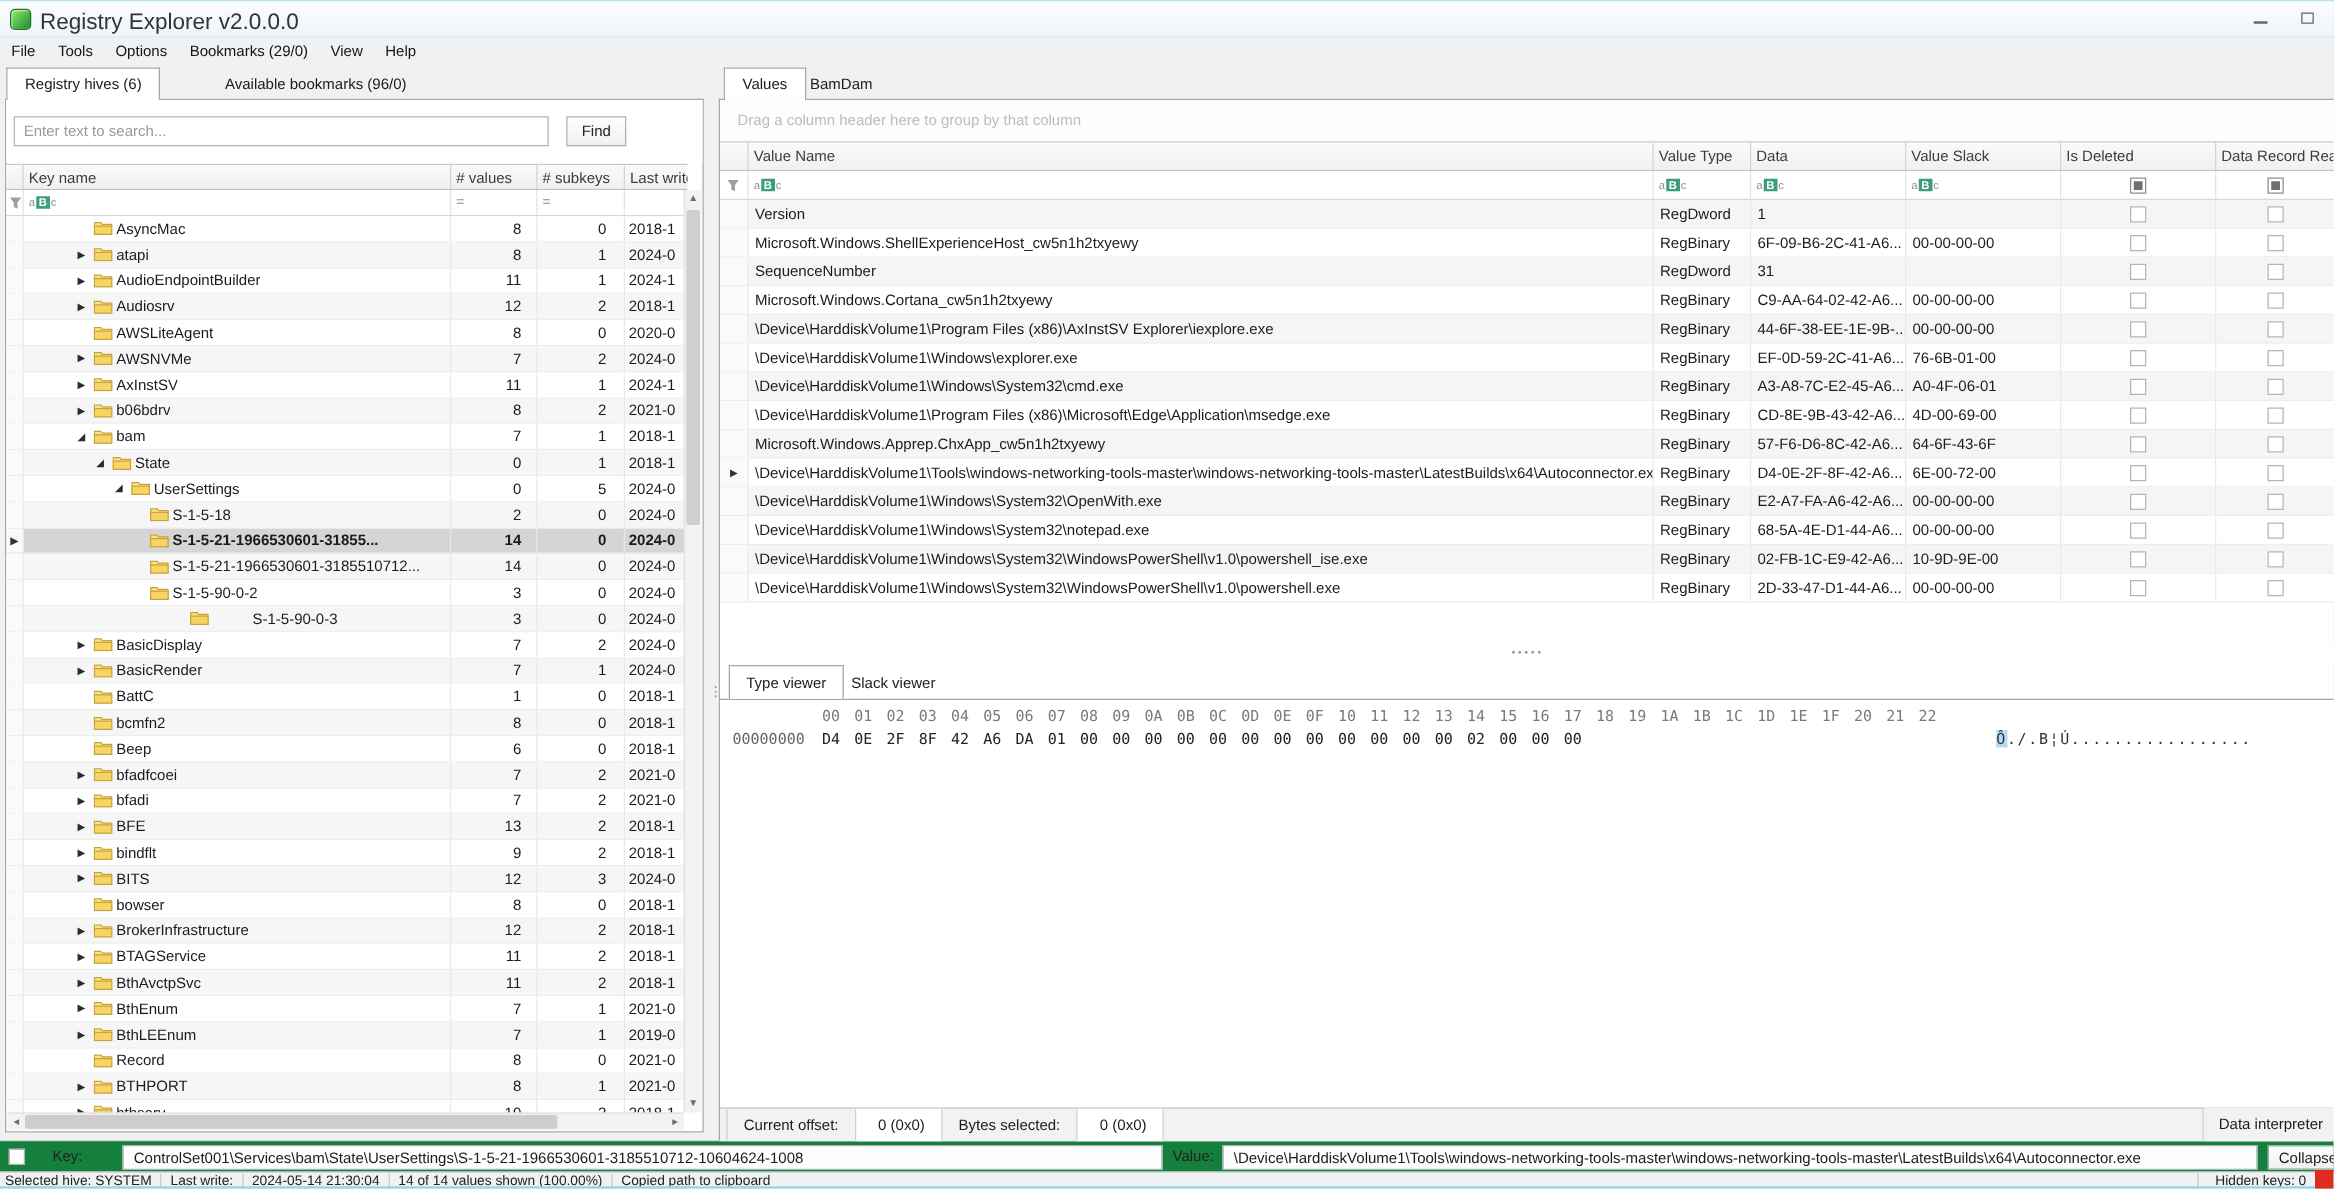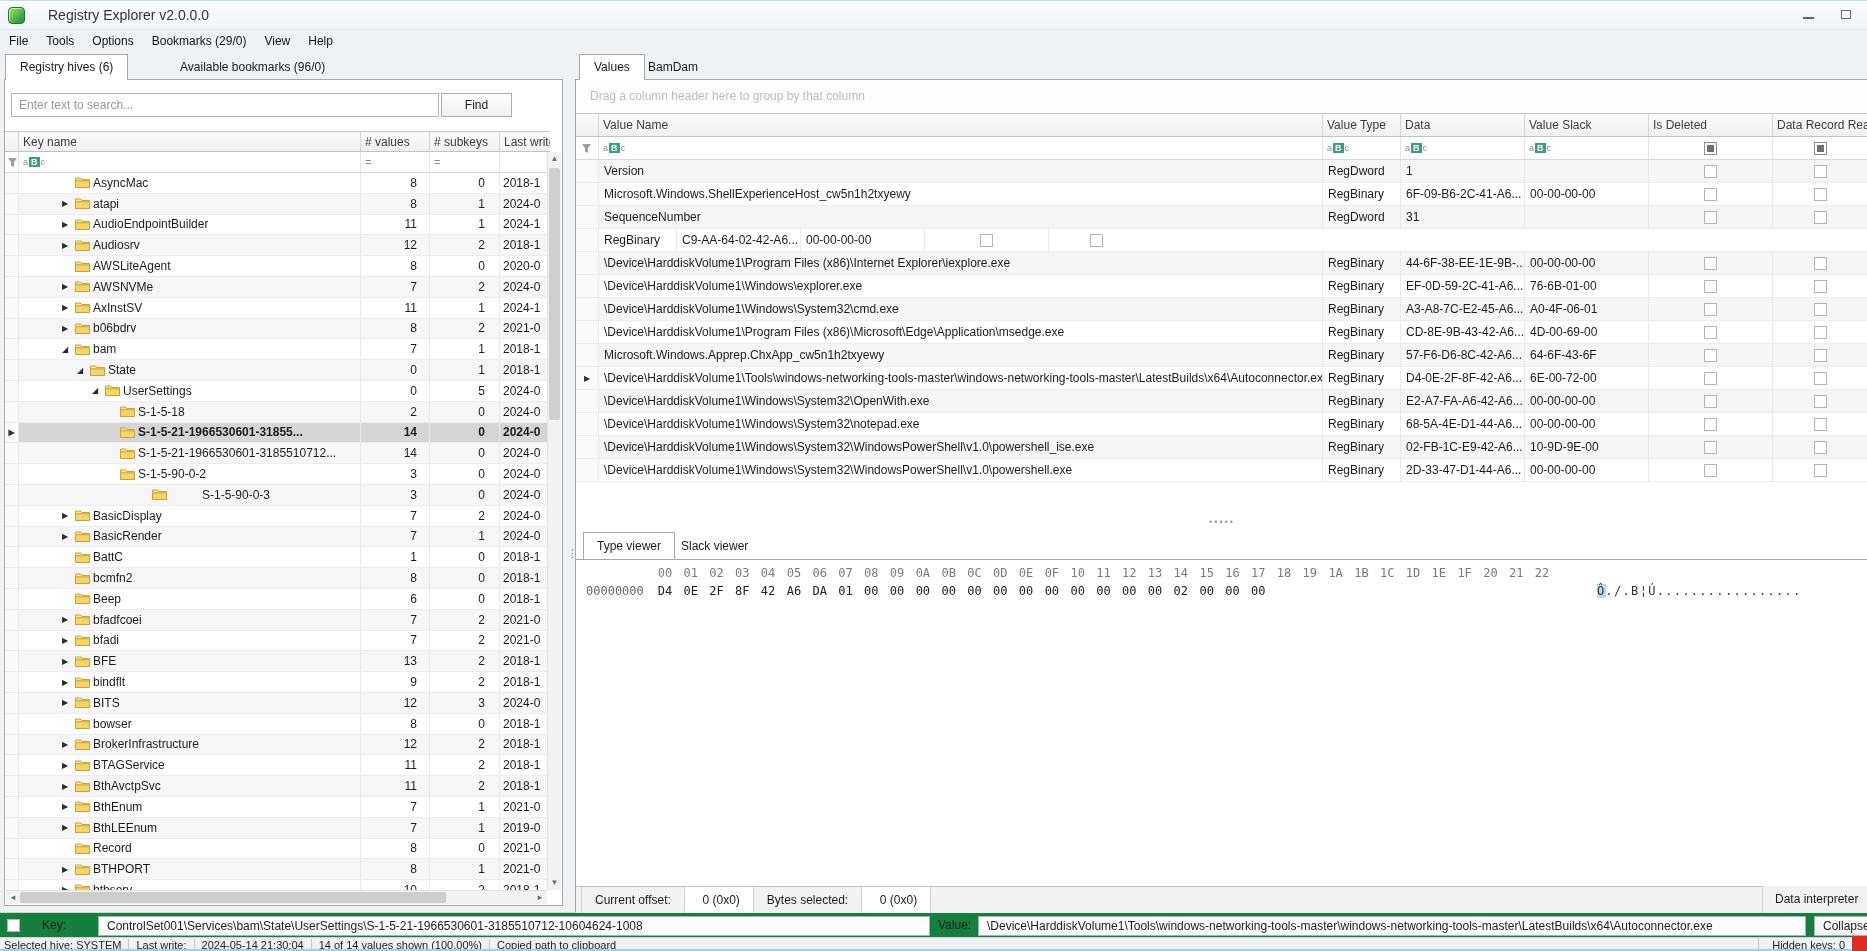--- a/index.html
+++ b/index.html
@@ -6,42 +6,42 @@
   html,body{background:#dfe3e6}
   #win{position:relative;width:1867px;height:951px;background:#f0f1f2;overflow:hidden;
        font-family:"Liberation Sans",sans-serif;font-size:12px;color:#1b1b1b;
        border-top:1px solid #b5e2f5}
   
   .titlebar{position:absolute;left:0;top:0;width:100%;height:29px;
             background:linear-gradient(#fbfdfe,#eef4f8);border-bottom:1px solid #dfe7ed}
   .appicon{position:absolute;left:8px;top:6px;width:17px;height:17px;border-radius:4px;
            background:linear-gradient(135deg,#7ed957 20%,#2e9e3f 80%);border:1px solid #23702d;
            box-shadow:inset 1px 1px 0 rgba(255,255,255,.55)}
-  .apptitle{position:absolute;left:48px;top:6px;font-size:14px;color:#333}
+  .apptitle{position:absolute;left:32px;top:6px;font-size:18px;color:#333}
   .wbtn{position:absolute;top:4px;width:34px;height:21px;text-align:center;color:#555;cursor:default}
   .wbtn.min{right:42px}.wbtn.max{right:4px}
   .glyph-min{display:inline-block;width:11px;height:2px;background:#666;margin-top:12px}
   .glyph-max{display:inline-block;width:10px;height:9px;border:1.5px solid #666;margin-top:5px}
   .menubar{position:absolute;left:0;top:29px;width:100%;height:23px;background:#f0f1f2;display:flex;align-items:center}
   .menu-item{padding:0 9px;line-height:23px;color:#141414}
   
   .tab{position:absolute;height:26px;line-height:25px;padding:0 14px;top:53px;z-index:3;color:#1a1a1a;white-space:nowrap}
   .tab.active{background:#fff;border:1px solid #a7a7a7;border-bottom:none}
   .tab.inactive{top:55px;height:24px;line-height:23px}
   
   .panel{position:absolute;background:#fff;border:1px solid #a7a7a7;z-index:1}
   
   #leftpanel{left:4px;top:78px;width:559px;height:827px}
   .searchrow{position:absolute;left:0;top:0;width:100%;height:50px;background:#fff}
   #searchinput{position:absolute;left:6px;top:13px;width:428px;height:24px;border:1px solid #b3b3b3;
                padding:0 7px;font:12px "Liberation Sans",sans-serif;color:#333;background:#fff}
   #searchinput::placeholder{color:#9a9a9a}
   .btn{border:1px solid #aeaeae;background:linear-gradient(#fefefe,#f0f0f0);font:12px "Liberation Sans",sans-serif;
        text-align:center;color:#222}
-  #findbtn{position:absolute;left:436px;top:13px;width:71px;height:24px}
+  #findbtn{position:absolute;left:448px;top:13px;width:48px;height:24px}
   .gridhead{position:absolute;display:flex;background:linear-gradient(#fafafa,#f0f0f0);
             border-top:1px solid #c9c9c9;border-bottom:1px solid #c2c2c2;color:#3c3c3c}
   .ghcell{border-right:1px solid #d4d4d4;padding:0 4px;line-height:20px;overflow:hidden;white-space:nowrap}
   .filterrow{position:absolute;display:flex;background:#fff;border-bottom:1px solid #d8d8d8}
   .fcell{border-right:1px solid #e4e4e4;display:flex;align-items:center;padding:0 4px;overflow:hidden}
   .abc{display:inline-flex;align-items:center;font-size:9px;line-height:10px}
   .abc .a,.abc .c{color:#8b8b8b}
   .abc .b{background:#3d9e7c;color:#fff;padding:0 2px;margin:0 1px;font-weight:bold}
   .eqicon{color:#8b8b8b;font-size:11px}
   .cb{width:13px;height:13px;border:1px solid #b4b4b4;background:#fff;position:relative;margin:0 auto}
@@ -801,33 +801,34 @@
           <div class="vcell c-slack"></div>
           <div class="vcell c-del">
             <span class="cb"></span>
           </div>
           <div class="vcell c-rec">
             <span class="cb"></span>
           </div>
         </div>
         <div class="vrow">
           <div class="vcell c-ind"></div>
+          <div class="vcell c-name">Microsoft.Windows.Cortana_cw5n1h2txyewy</div>
           <div class="vcell c-type">RegBinary</div>
           <div class="vcell c-data">C9-AA-64-02-42-A6...</div>
           <div class="vcell c-slack">00-00-00-00</div>
           <div class="vcell c-del">
             <span class="cb"></span>
           </div>
           <div class="vcell c-rec">
             <span class="cb"></span>
           </div>
         </div>
         <div class="vrow alt">
           <div class="vcell c-ind"></div>
-          <div class="vcell c-name">\Device\HarddiskVolume1\Program Files (x86)\Internet Explorer\iexplore.exe</div>
+          <div class="vcell c-name">\Device\HarddiskVolume1\Program Files (x86)\AxInstSV Explorer\iexplore.exe</div>
           <div class="vcell c-type">RegBinary</div>
           <div class="vcell c-data">44-6F-38-EE-1E-9B-...</div>
           <div class="vcell c-slack">00-00-00-00</div>
           <div class="vcell c-del">
             <span class="cb"></span>
           </div>
           <div class="vcell c-rec">
             <span class="cb"></span>
           </div>
         </div>

